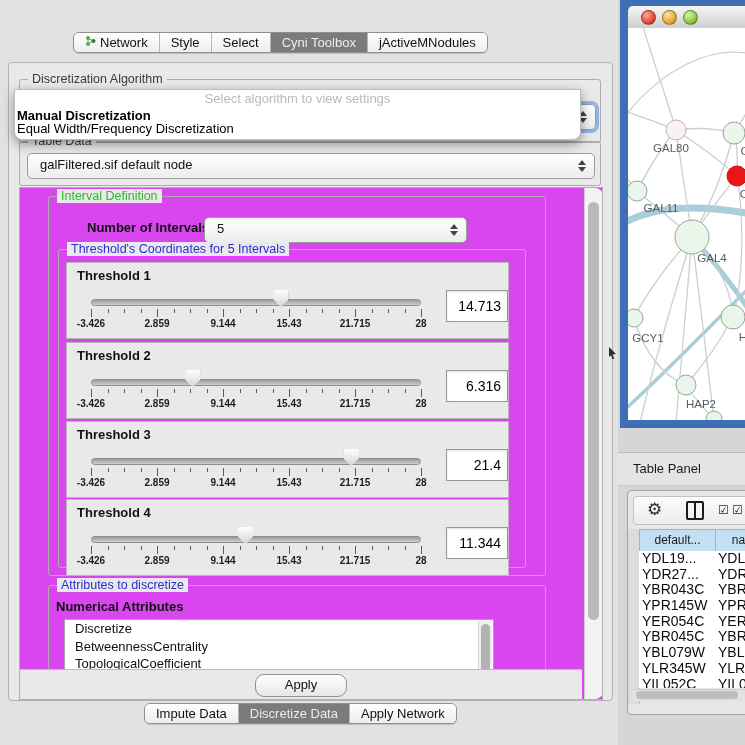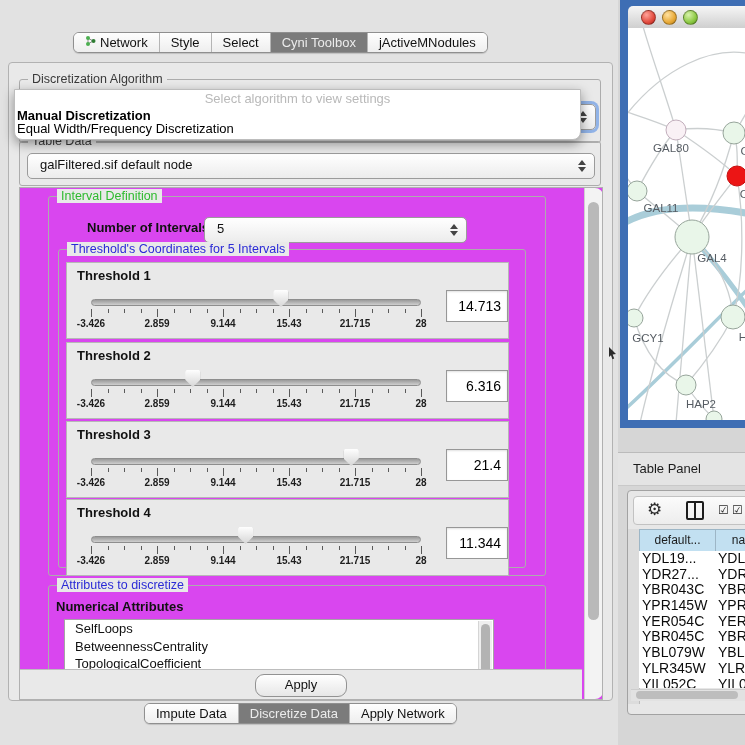--- a/index.html
+++ b/index.html
@@ -335,21 +335,21 @@
               </div>
           </div>
           <div class="valbox">11.344</div>
         </div>
 
         <div class="grp" style="left:28px;top:397px;width:496px;height:120px;">
           <span class="legend blue">Attributes to discretize</span>
         </div>
         <span class="abs" style="left:36px;top:411px;font-size:13px;font-weight:700;color:#111;">Numerical Attributes</span>
         <div id="attr-list">
-          <div class="attr-item">SelfLoops</div>
+          <div class="attr-item">Discretize</div>
             <div class="attr-item">BetweennessCentrality</div>
             <div class="attr-item">TopologicalCoefficient</div>
             <div id="attr-sb">
               <div class="thumb-v"></div>
             </div>
         </div>
 
         <div id="apply-strip">
           <div id="apply-btn">Apply</div>
         </div>

